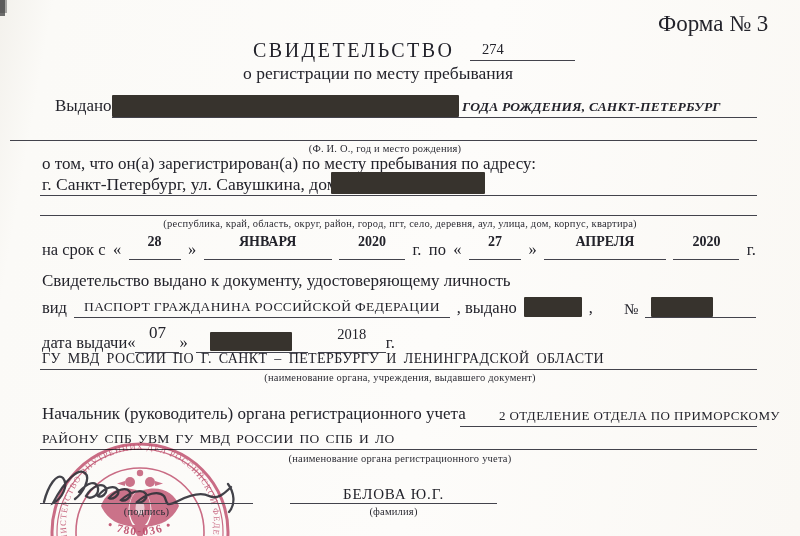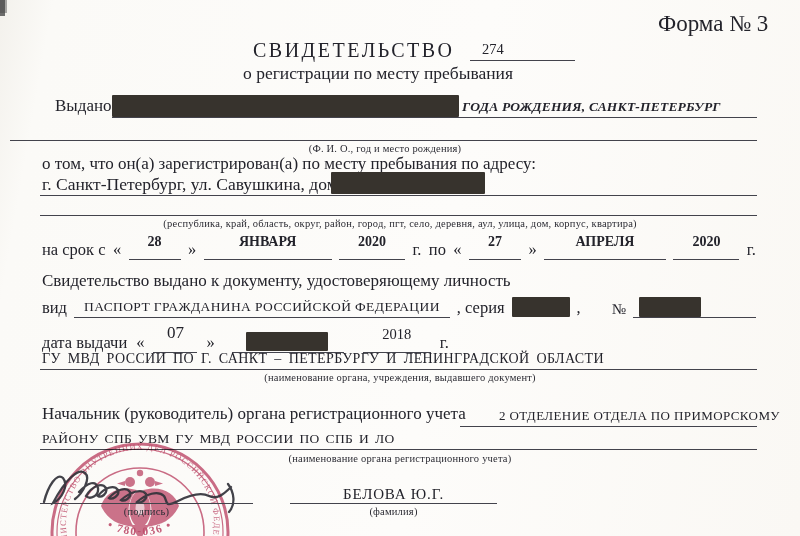--- a/index.html
+++ b/index.html
@@ -66,30 +66,30 @@
     <span class="ucell" style="width:122px;">АПРЕЛЯ</span>
     <span class="ucell" style="width:66px;">2020</span>
     <span>г.</span>
   </div>
 
   <div class="abs" style="left:42px;top:271px;font-size:17px;">Свидетельство выдано к документу, удостоверяющему личность</div>
 
   <div class="row" style="left:42px;top:296px;width:714px;gap:7px;font-size:16.5px;">
     <span>вид</span>
     <span class="ucell caps" style="font-size:13.5px;font-weight:normal;padding:0 10px 2px;">ПАСПОРТ ГРАЖДАНИНА РОССИЙСКОЙ ФЕДЕРАЦИИ</span>
-    <span>, серия</span>
+    <span>, выдано</span>
     <span class="redact" style="position:relative;width:58px;height:20px;margin-bottom:1px;"></span>
     <span>,</span>
     <span style="font-size:15px;margin-left:24px;">№</span>
     <span style="position:relative;flex:1;height:22px;border-bottom:1.4px solid #43434c;">
       <span class="redact" style="left:6px;top:1px;width:62px;height:20px;"></span>
     </span>
   </div>
 
-  <div class="row" style="left:42px;top:323px;width:430px;gap:9px;font-size:16.5px;">
+  <div class="row" style="left:42px;top:323px;width:430px;font-size:16.5px;">
     <span>дата выдачи</span>
     <span>«</span>
     <span class="ucell" style="width:44px;font-weight:normal;font-size:17px;">07</span>
     <span>»</span>
     <span style="position:relative;width:112px;height:22px;border-bottom:1.4px solid #43434c;margin-left:8px;">
       <span class="redact" style="left:14px;top:1px;width:82px;height:19px;"></span>
     </span>
     <span class="ucell" style="width:68px;font-weight:normal;font-size:14.5px;margin-left:10px;">2018</span>
     <span>г.</span>
   </div>

